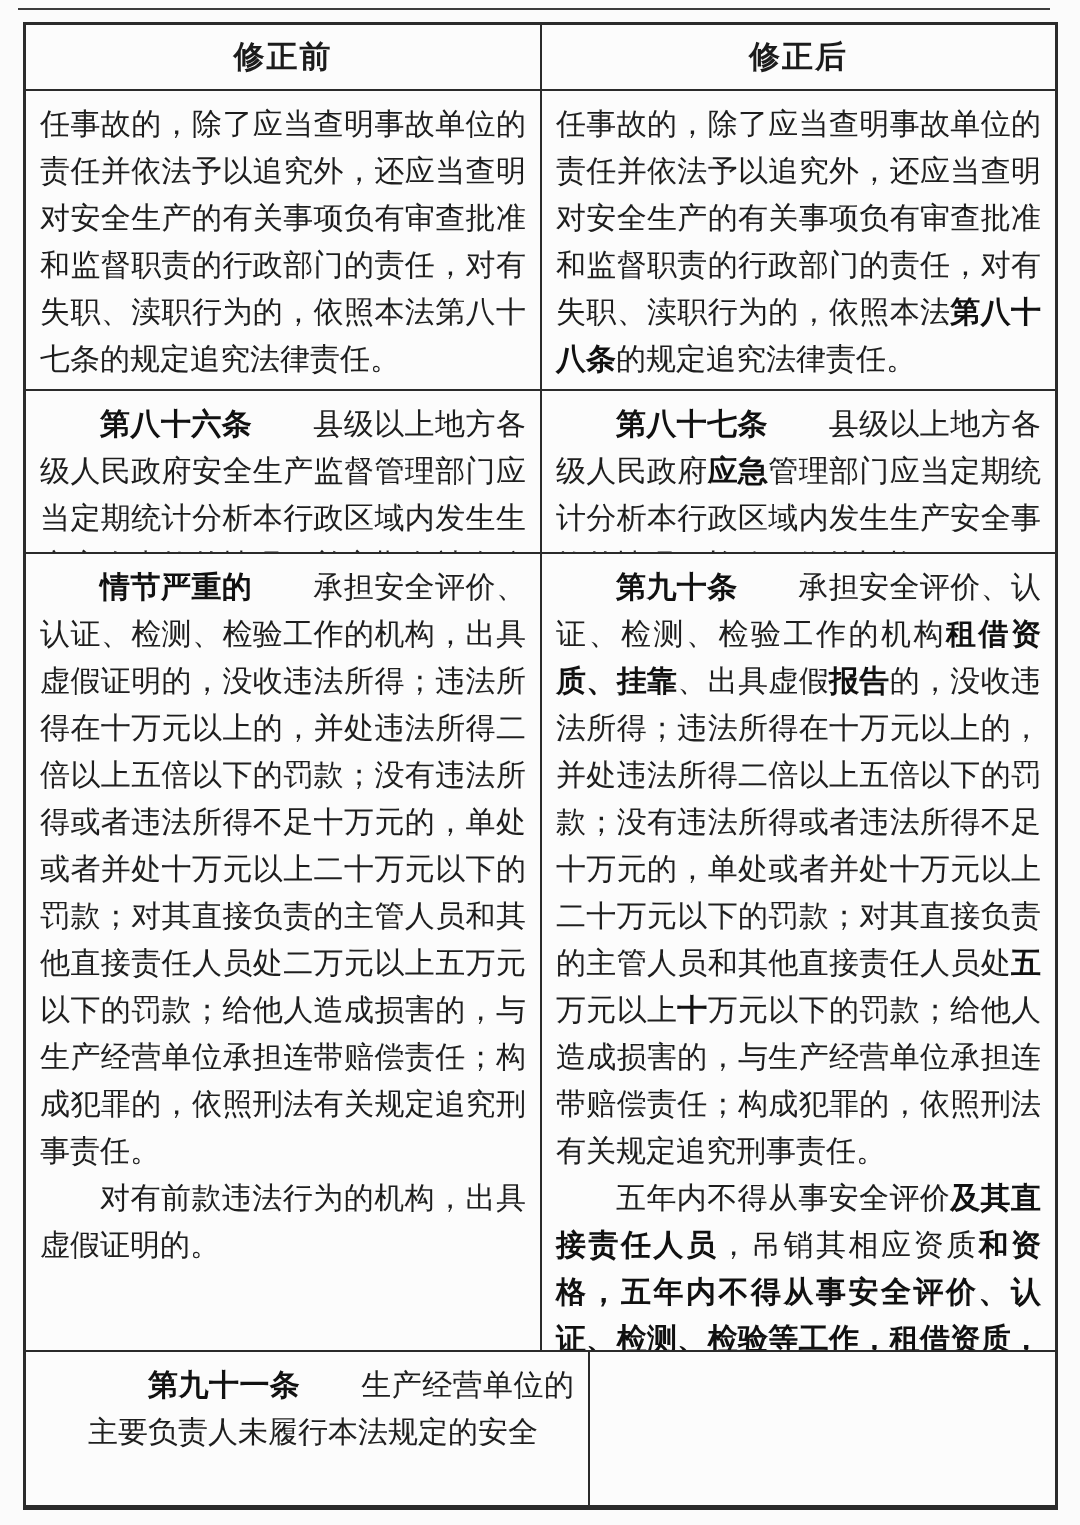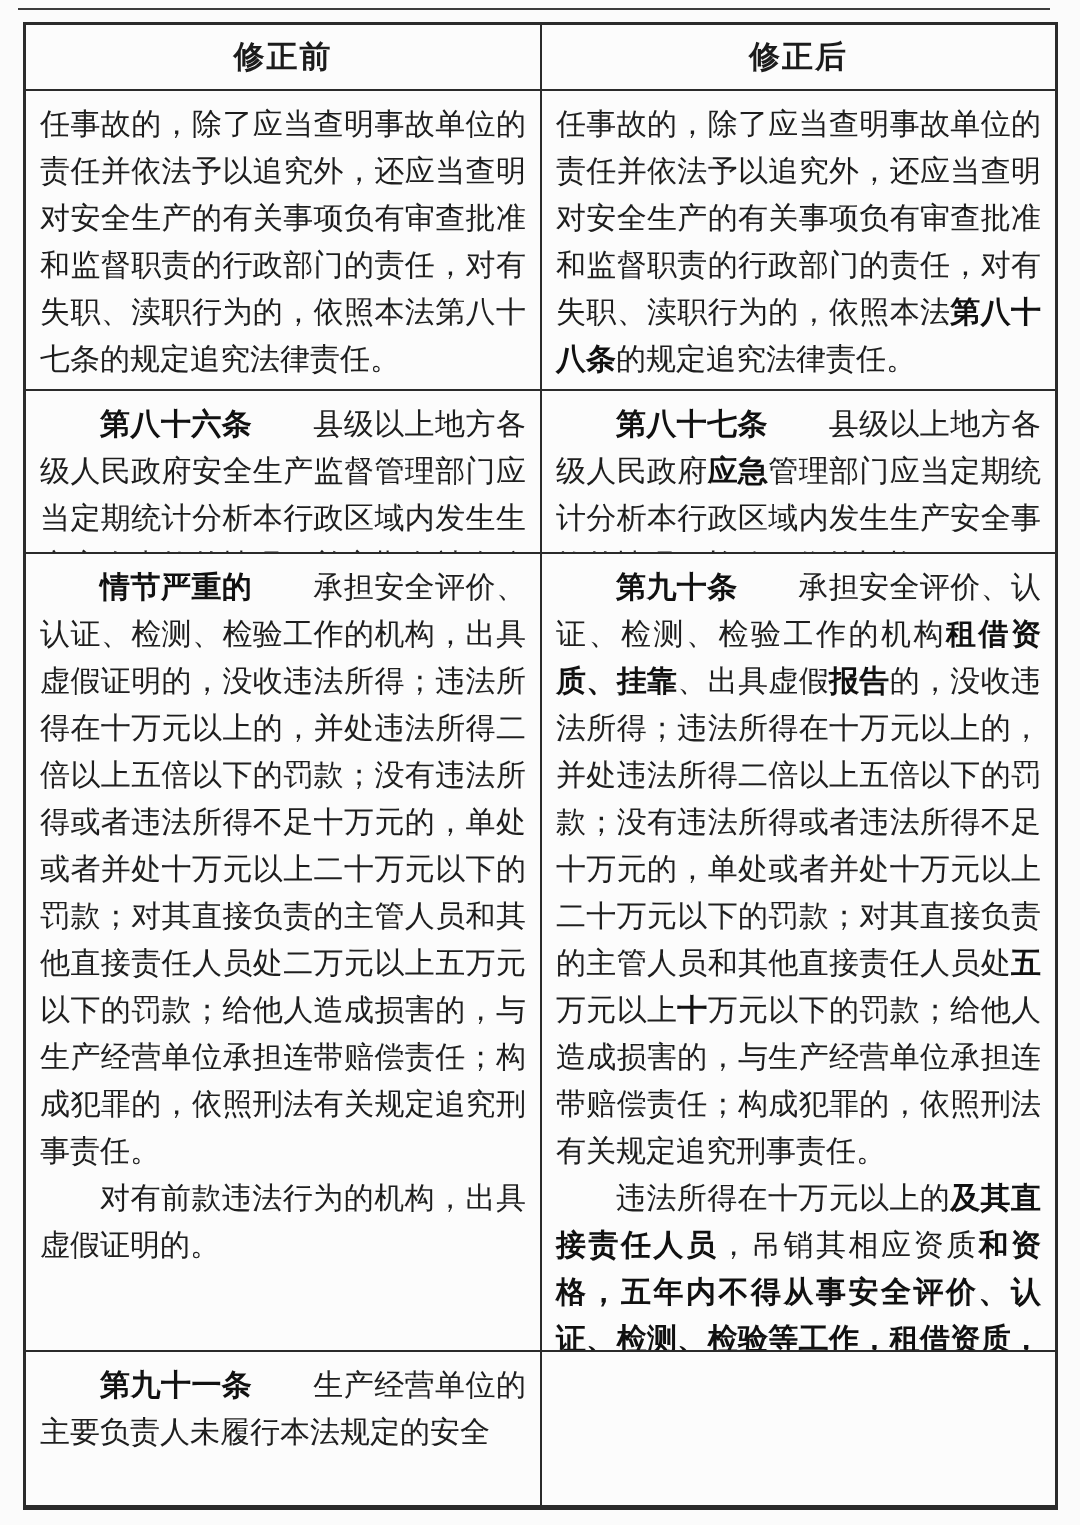--- a/index.html
+++ b/index.html
@@ -11,21 +11,21 @@
   }
   .page{position:relative;width:1080px;height:1525px;background:#fbfbfb;overflow:hidden;}
   .top-rule{position:absolute;left:18px;top:8px;width:1032px;height:2px;background:#3c3c3c;}
   .doc-table{
     position:absolute;left:23px;top:22px;width:1035px;height:1488px;
     box-sizing:border-box;background:#fcfcfc;
     border:3px solid #2b2b2b;border-bottom-width:5px;
     display:flex;flex-direction:column;
   }
   .trow{display:flex;box-sizing:border-box;border-bottom:2px solid #2b2b2b;overflow:hidden;}
-  .trow.last{border-bottom:none;flex:1;}
+  .trow.last{border-bottom:none;flex:1;margin-left:48px;}
   .trow.header{height:66px;}
   .trow.r1{height:300px;}
   .trow.r2{height:163px;}
   .trow.r3{height:798px;}
   .tcell{box-sizing:border-box;overflow:hidden;}
   .tcell.before{width:516px;border-right:2px solid #2b2b2b;}
   .tcell.after{flex:1;}
   .head-cell{
     display:flex;align-items:center;justify-content:center;
     font-family:Liberation Mono, monospace;
@@ -75,21 +75,21 @@
         </div>
     </div>
 
     <div class="trow r3">
       <div class="tcell before cell-body">
           <p class="indent"><span class="b">情节严重的</span><span>　　承担安全评价、认证、检测、检验工作的机构，出具虚假证明的，没收违法所得；违法所得在十万元以上的，并处违法所得二倍以上五倍以下的罚款；没有违法所得或者违法所得不足十万元的，单处或者并处十万元以上二十万元以下的罚款；对其直接负责的主管人员和其他直接责任人员处二万元以上五万元以下的罚款；给他人造成损害的，与生产经营单位承担连带赔偿责任；构成犯罪的，依照刑法有关规定追究刑事责任。</span></p>
           <p class="indent"><span>对有前款违法行为的机构，出具虚假证明的。</span></p>
         </div>
       <div class="tcell after  cell-body">
           <p class="indent"><span class="b">第九十条</span><span>　　承担安全评价、认证、检测、检验工作的机构</span><span class="b">租借资质、挂靠</span><span>、出具虚假</span><span class="b">报告</span><span>的，没收违法所得；违法所得在十万元以上的，并处违法所得二倍以上五倍以下的罚款；没有违法所得或者违法所得不足十万元的，单处或者并处十万元以上二十万元以下的罚款；对其直接负责的主管人员和其他直接责任人员处</span><span class="b">五</span><span>万元以上</span><span class="b">十</span><span>万元以下的罚款；给他人造成损害的，与生产经营单位承担连带赔偿责任；构成犯罪的，依照刑法有关规定追究刑事责任。</span></p>
-          <p class="indent"><span>违法所得在十万元以上的</span><span class="b">及其直接责任人员</span><span>，吊销其相应资质</span><span class="b">和资格，五年内不得从事安全评价、认证、检测、检验等工作，租借资质，实行终身行业和职业禁入；构成犯罪的，依照刑法有关规定追究刑事责任。</span></p>
+          <p class="indent"><span>五年内不得从事安全评价</span><span class="b">及其直接责任人员</span><span>，吊销其相应资质</span><span class="b">和资格，五年内不得从事安全评价、认证、检测、检验等工作，租借资质，实行终身行业和职业禁入；构成犯罪的，依照刑法有关规定追究刑事责任。</span></p>
         </div>
     </div>
 
     <div class="trow last">
       <div class="tcell before cell-body">
           <p class="indent"><span class="b">第九十一条</span><span>　　生产经营单位的主要负责人未履行本法规定的安全</span></p>
         </div>
     </div>
 
   </div>

